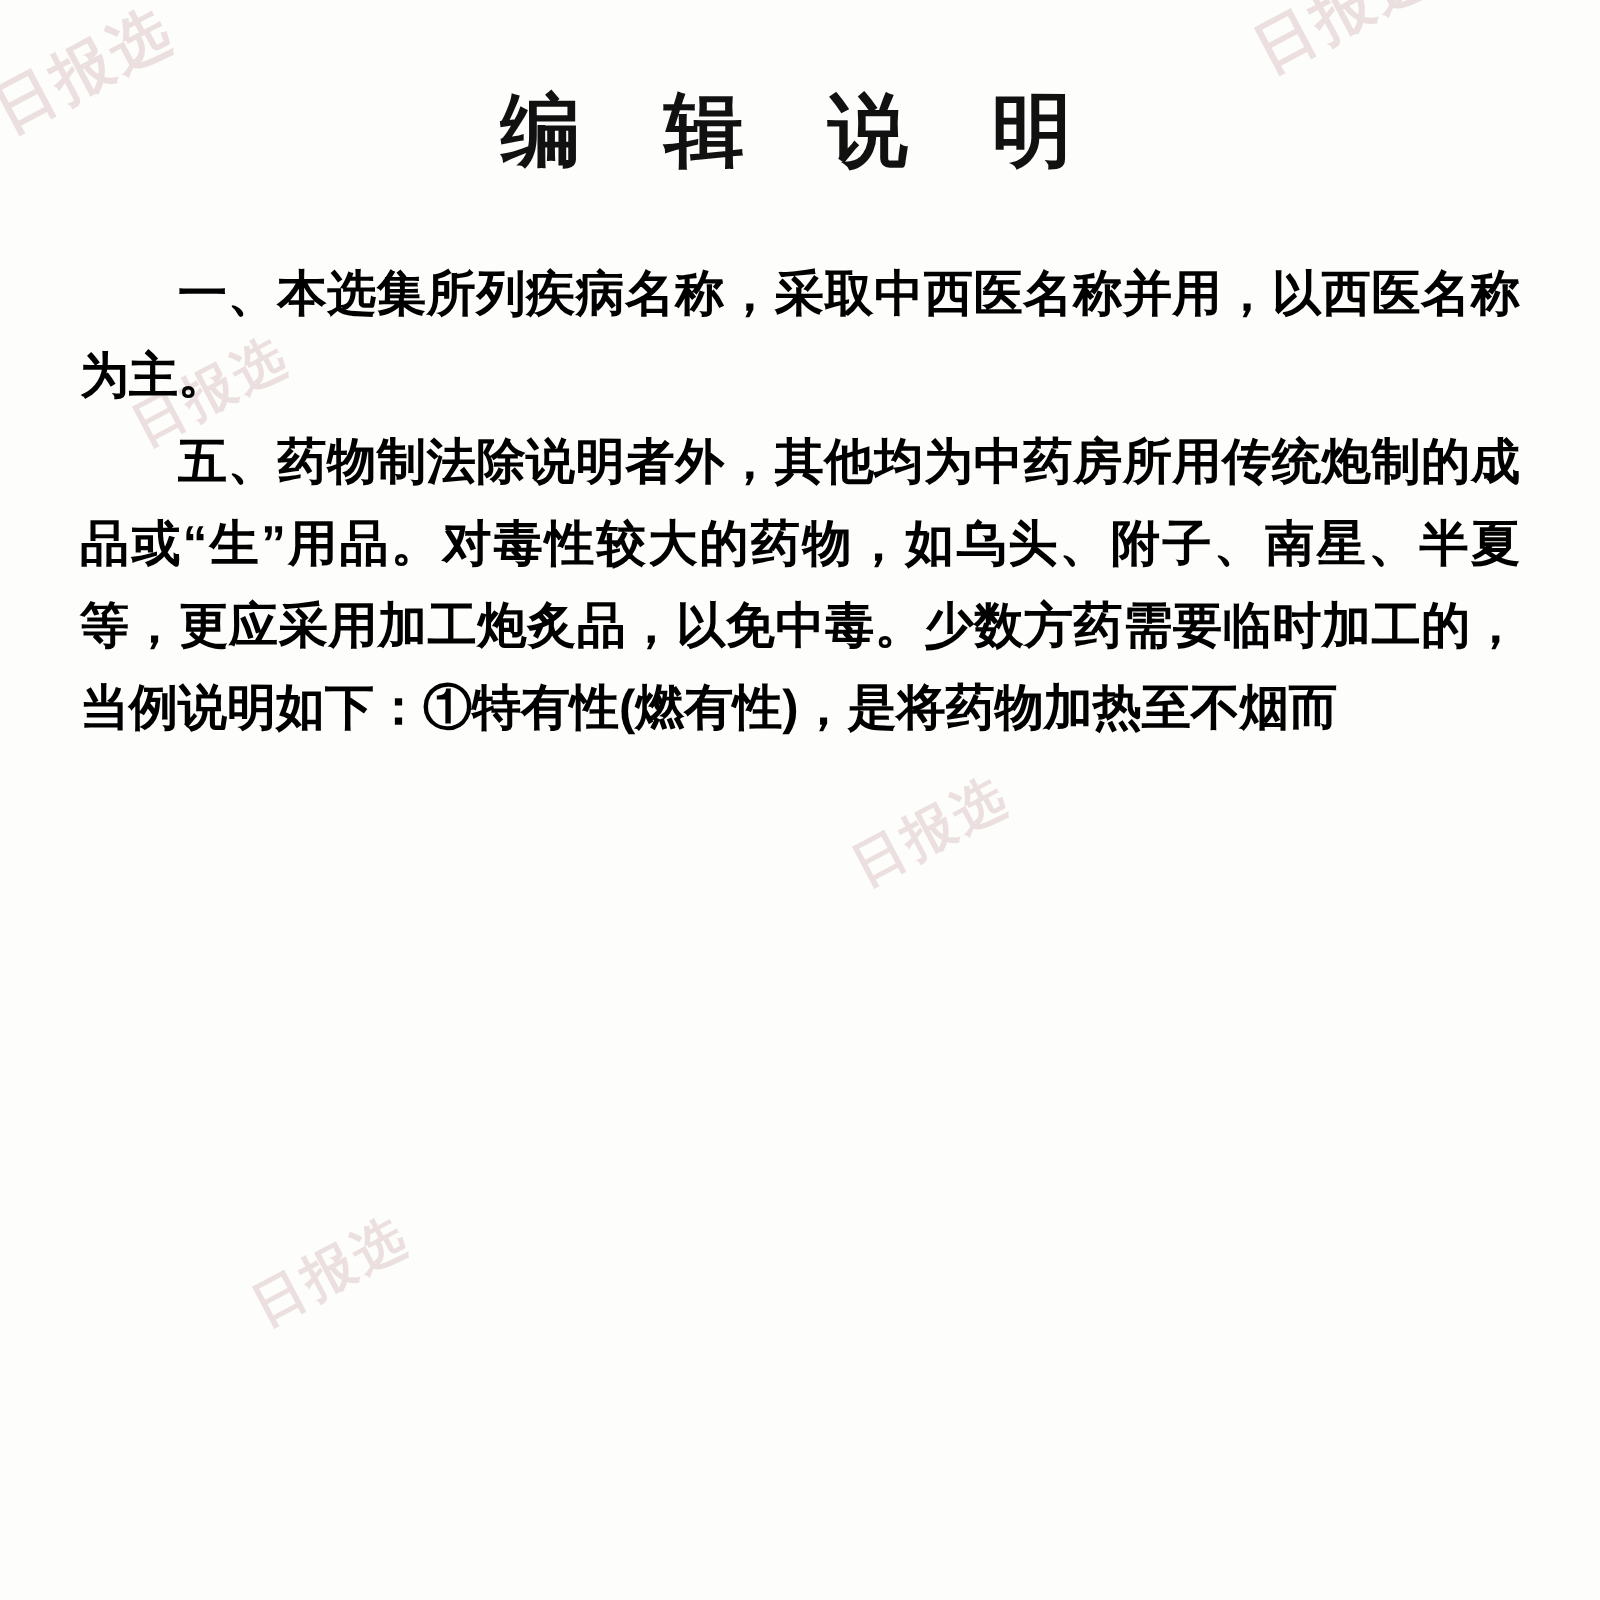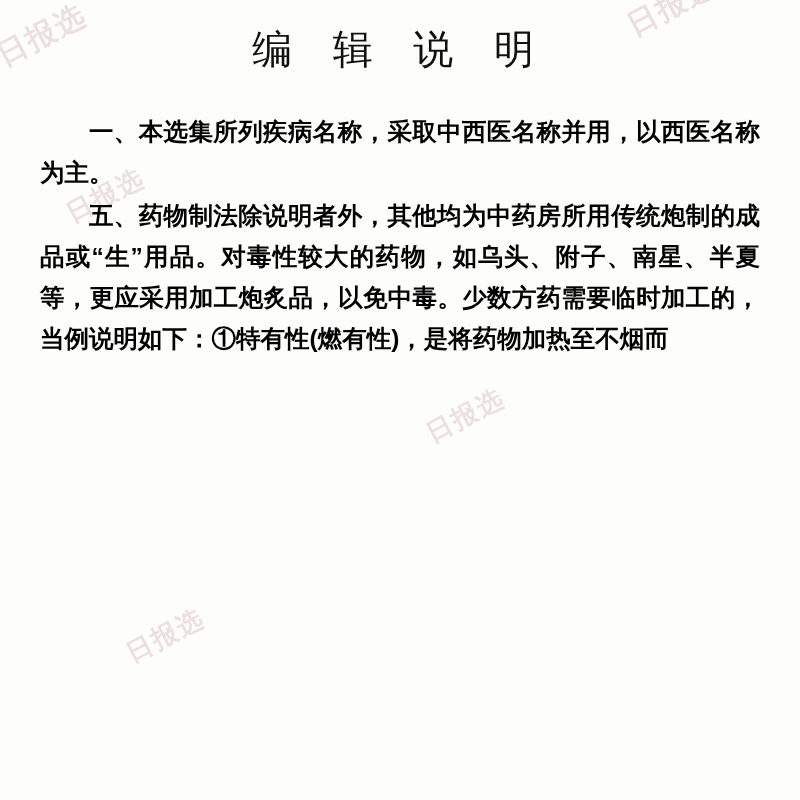--- a/index.html
+++ b/index.html
@@ -41,24 +41,24 @@
   .wm-b { font-size: 26px; }
 
   .content {
     position: relative;
     z-index: 2;
     padding: 14px 40px 0 40px;
   }
   .doc-title {
     text-align: center;
     font-size: 40px;
-    font-weight: normal;
+    font-weight: bold;
     letter-spacing: 14px;
     color: #111;
-    margin: 8px 0 34px 0;
+    margin: 24px 0 34px 0;
     font-family: "DejaVu Sans", sans-serif;
   }
   .para {
     font-size: 24.5px;
     line-height: 41px;
     color: #000000;
     text-align: justify;
     text-justify: inter-ideograph;
     font-weight: bold;
     margin: 0 0 2px 0;

